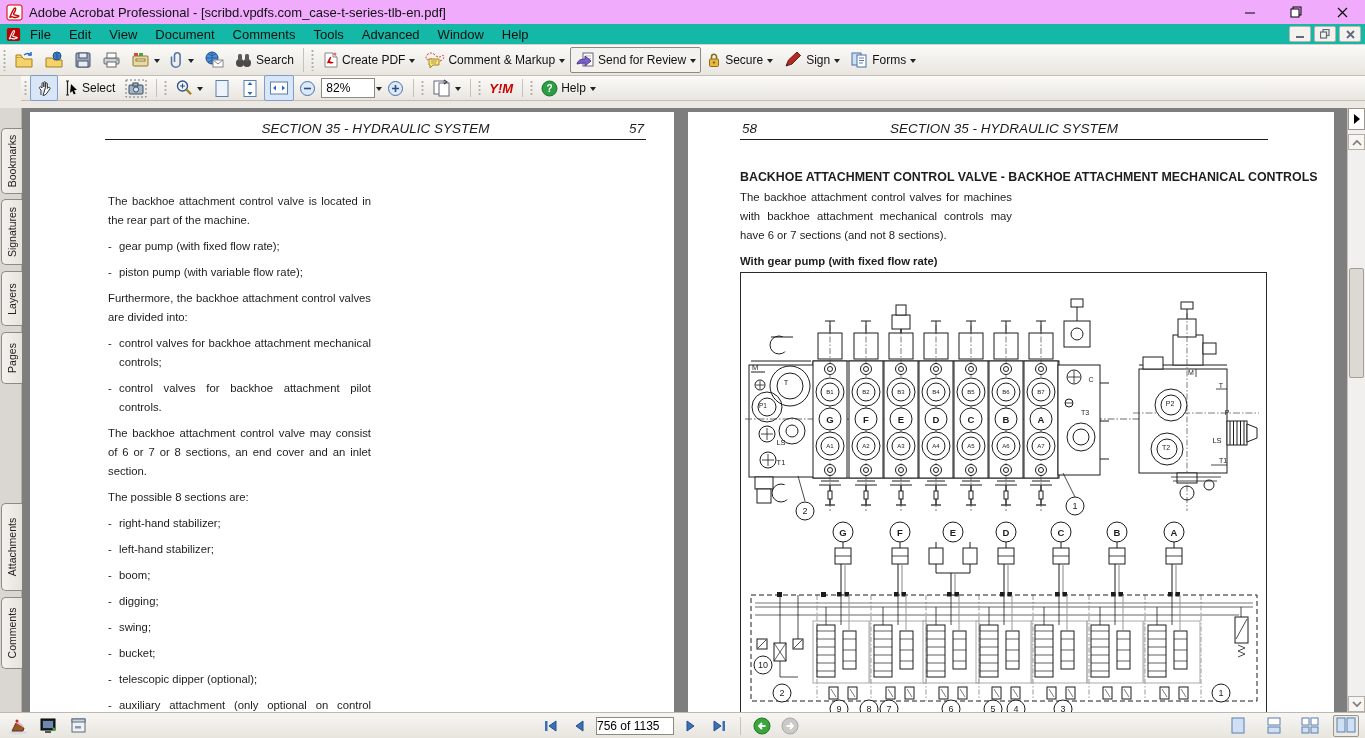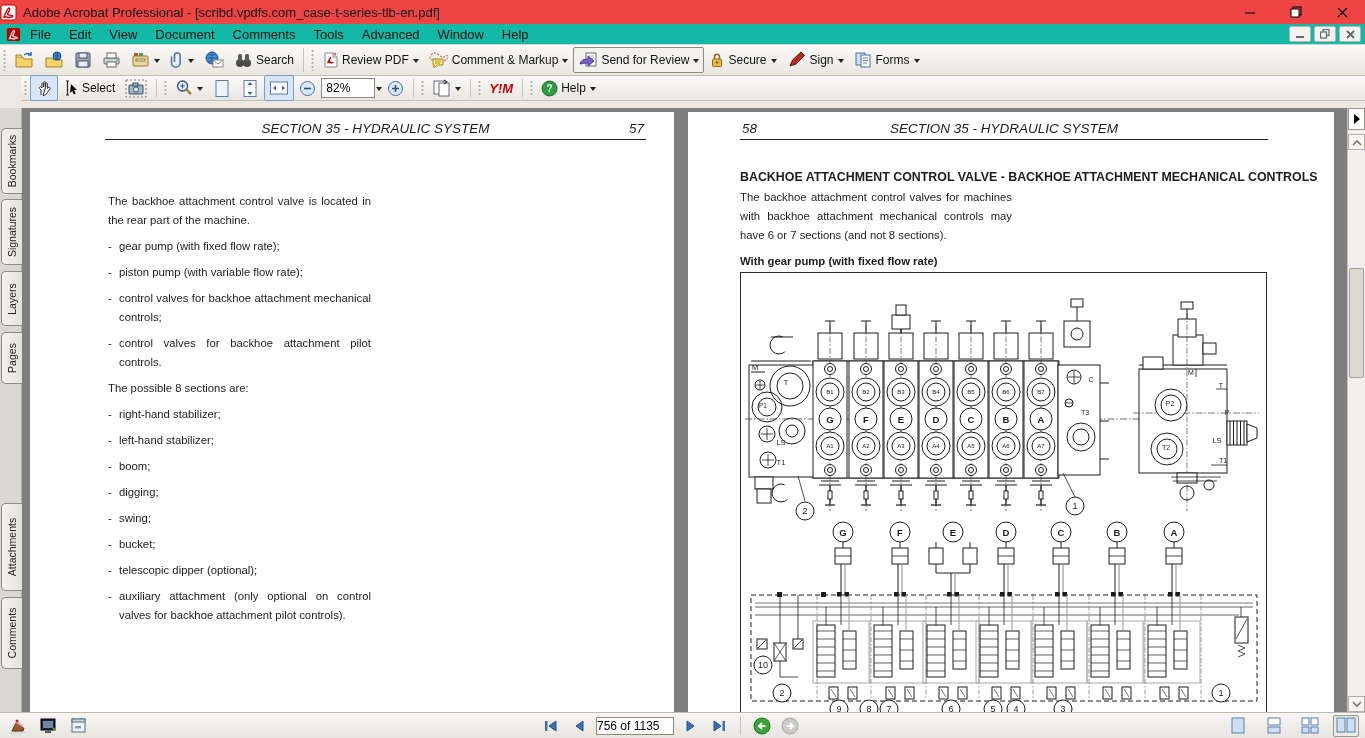--- a/index.html
+++ b/index.html
@@ -1,20 +1,20 @@
 <!DOCTYPE html>
 <html><head>
 <meta charset="utf-8">
 <style>
   * { margin:0; padding:0; box-sizing:border-box; }
   html,body { width:1365px; height:738px; overflow:hidden; font-family:"Liberation Sans",sans-serif; background:#fff; }
   .app { position:relative; width:1365px; height:738px; background:#ece9e4; }
 
   
-  .titlebar { position:absolute; top:0; left:0; right:0; height:24px; background:#ef4444; display:flex; align-items:center; }
+  .titlebar { position:absolute; top:0; left:0; right:0; height:24px; background:#f0abfc; display:flex; align-items:center; padding-left:6px; }
   .titlebar .title { font-size:13px; color:#111; margin-left:6px; }
   .wincontrols { position:absolute; right:0; top:0; height:24px; display:flex; }
   .winbtn { width:46px; height:24px; display:flex; align-items:center; justify-content:center; }
 
   
   .menubar { position:absolute; top:24px; left:0; right:0; height:21px; background:#14b8a6; display:flex; align-items:center; border-bottom:1px solid #d7d3cc; }
   .menubar nav { display:flex; }
   .menuitem { font-size:13px; color:#111; padding:2px 9px; cursor:default; }
   .docwin-controls { position:absolute; right:4px; top:2px; display:flex; gap:3px; }
   .dwbtn { width:22px; height:16px; border:1px solid #b9b5ae; background:#f4f2ef; display:flex; align-items:center; justify-content:center; border-radius:2px; }
@@ -220,21 +220,21 @@
     </div>
     <div class="sep"></div>
     <div class="grip"></div>
     <div class="tbbtn">
       <svg width="17" height="18" viewBox="0 0 17 18">
           <path d="M3 2h8l4 4v10H3z" fill="#fff" stroke="#888"></path>
           <path d="M11 2v4h4" fill="#eee" stroke="#888"></path>
           <path d="M5 12c1.5-3.5 3-6.5 3.7-6.3s.6 1.6-.7 3.6 3.7 1.4 3.6 2.2-3.4 1.3-4.2.7-3 .6-2.4-.2z" fill="#c00"></path>
           <path d="M13 1l.6 1.6L15 3l-1.4.5L13 5l-.5-1.5L11 3l1.5-.4z" fill="#e33"></path>
         </svg>
-      <span>Review PDF</span>
+      <span>Create PDF</span>
       <span class="caret"></span>
     </div>
     <div class="tbbtn">
       <svg width="20" height="18" viewBox="0 0 20 18">
           <path d="M2 4q4-4 8 0t8 0q2 3-1 5t-7 0-8 0q-2-2 0-5z" fill="none" stroke="#d33" stroke-width="1" stroke-dasharray="2 1.4"></path>
           <path d="M4 8h10v6H8l-3 3v-3H4z" fill="#ffe477" stroke="#9a8a2e"></path>
           <path d="M6 10h6M6 12h5" stroke="#9a8a2e" stroke-width=".8"></path>
         </svg>
       <span>Comment &amp; Markup</span>
       <span class="caret"></span>
@@ -399,28 +399,30 @@
         <div class="col" id="left-blocks">
             <p>The backhoe attachment control valve is located in the rear part of the machine.</p>
             <div class="li">
               <span class="dash">-</span>
               <span class="litext">gear pump (with fixed flow rate);</span>
             </div>
             <div class="li">
               <span class="dash">-</span>
               <span class="litext">piston pump (with variable flow rate);</span>
             </div>
+            <p>Furthermore, the backhoe attachment control valves are divided into:</p>
             <div class="li">
               <span class="dash">-</span>
               <span class="litext">control valves for backhoe attachment mechanical controls;</span>
             </div>
             <div class="li">
               <span class="dash">-</span>
               <span class="litext">control valves for backhoe attachment pilot controls.</span>
             </div>
+            <p>The backhoe attachment control valve may consist of 6 or 7 or 8 sections, an end cover and an inlet section.</p>
             <p>The possible 8 sections are:</p>
             <div class="li">
               <span class="dash">-</span>
               <span class="litext">right-hand stabilizer;</span>
             </div>
             <div class="li">
               <span class="dash">-</span>
               <span class="litext">left-hand stabilizer;</span>
             </div>
             <div class="li">

